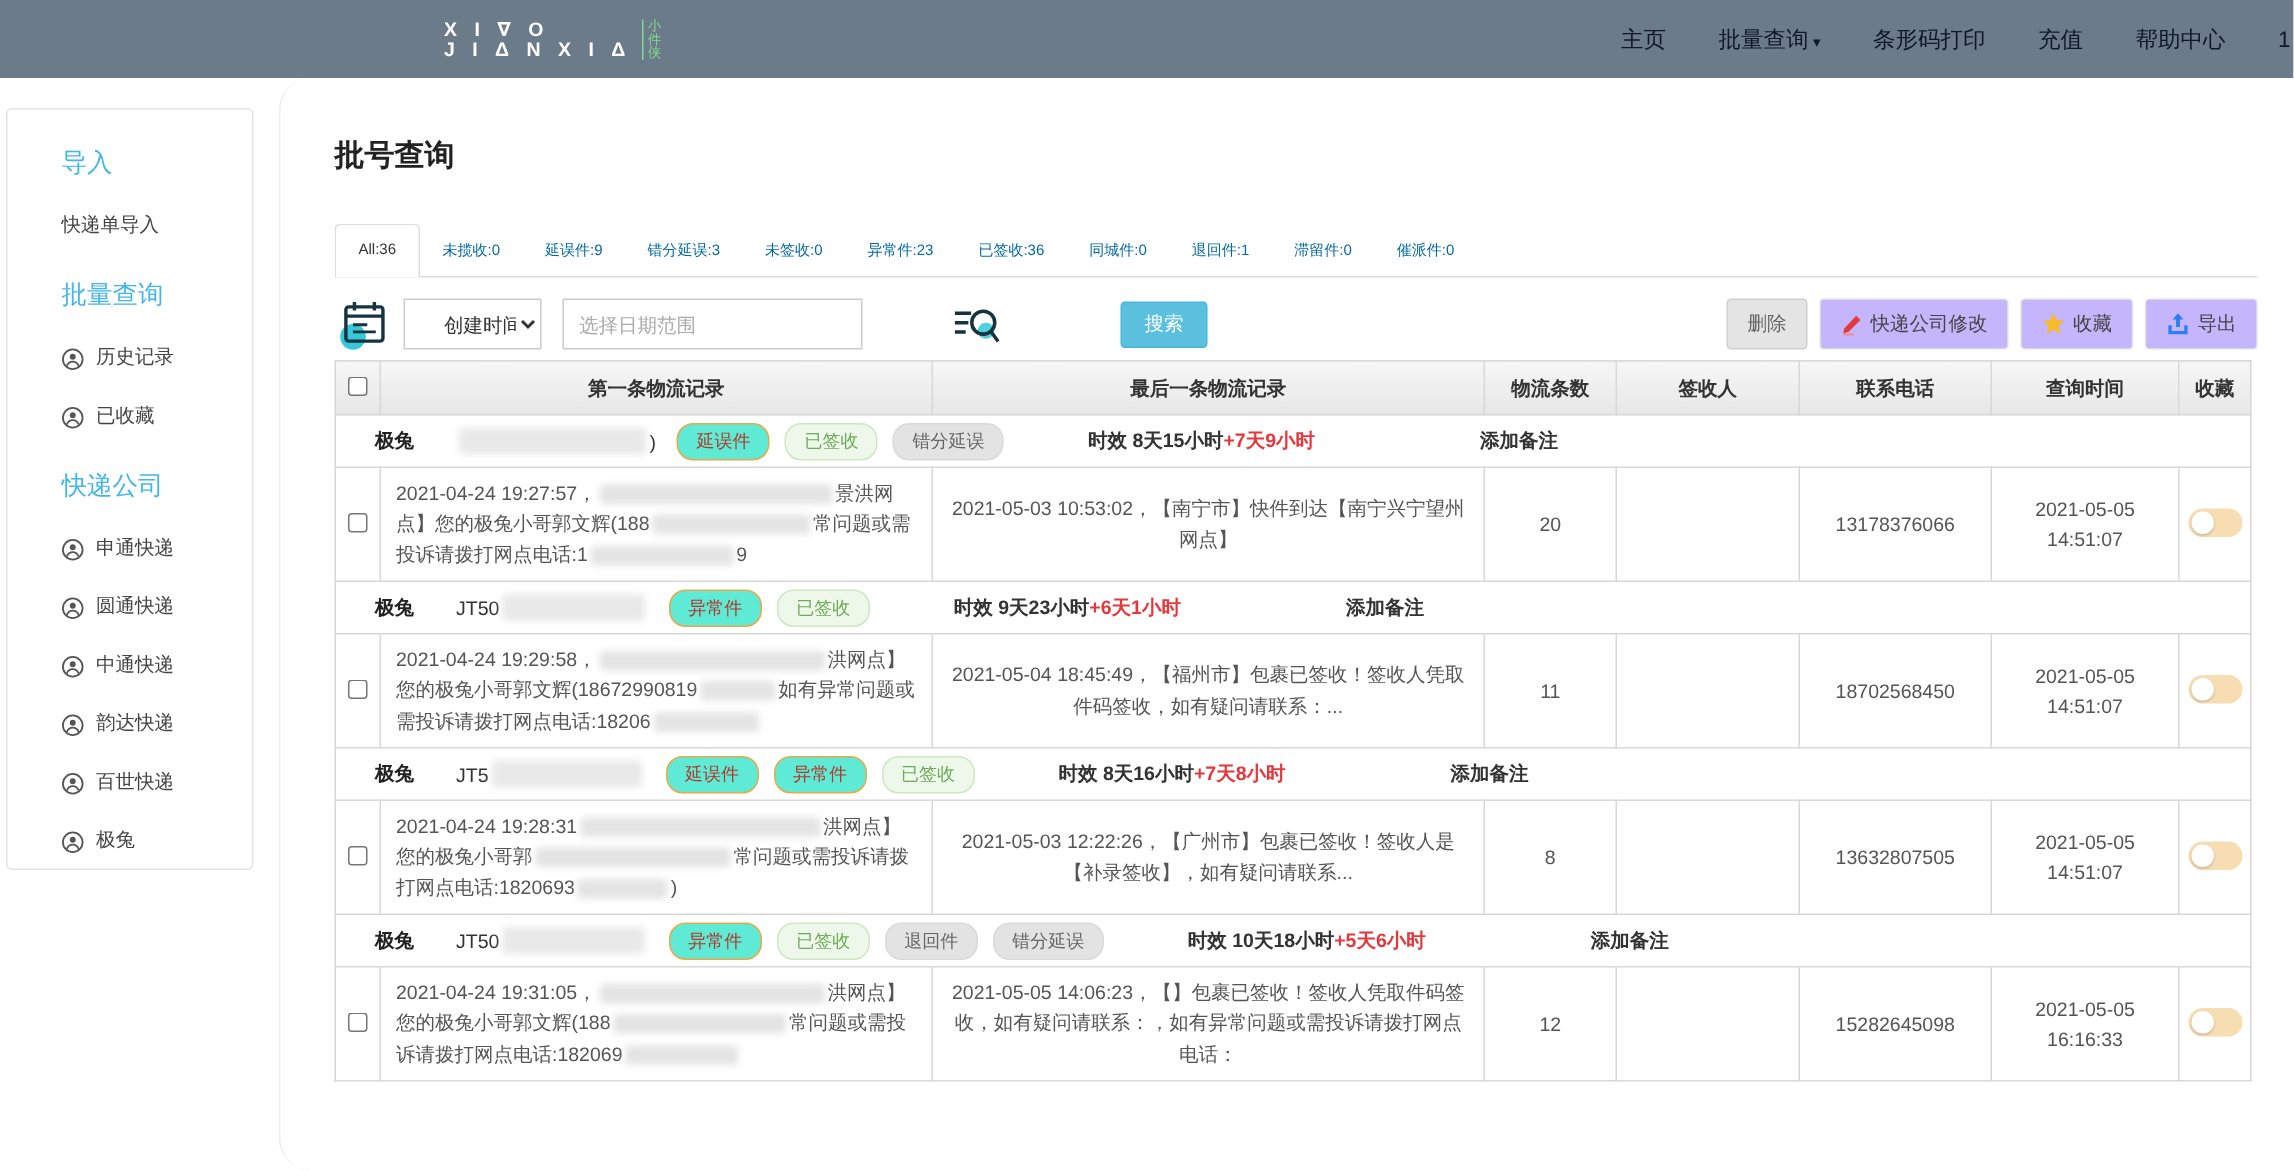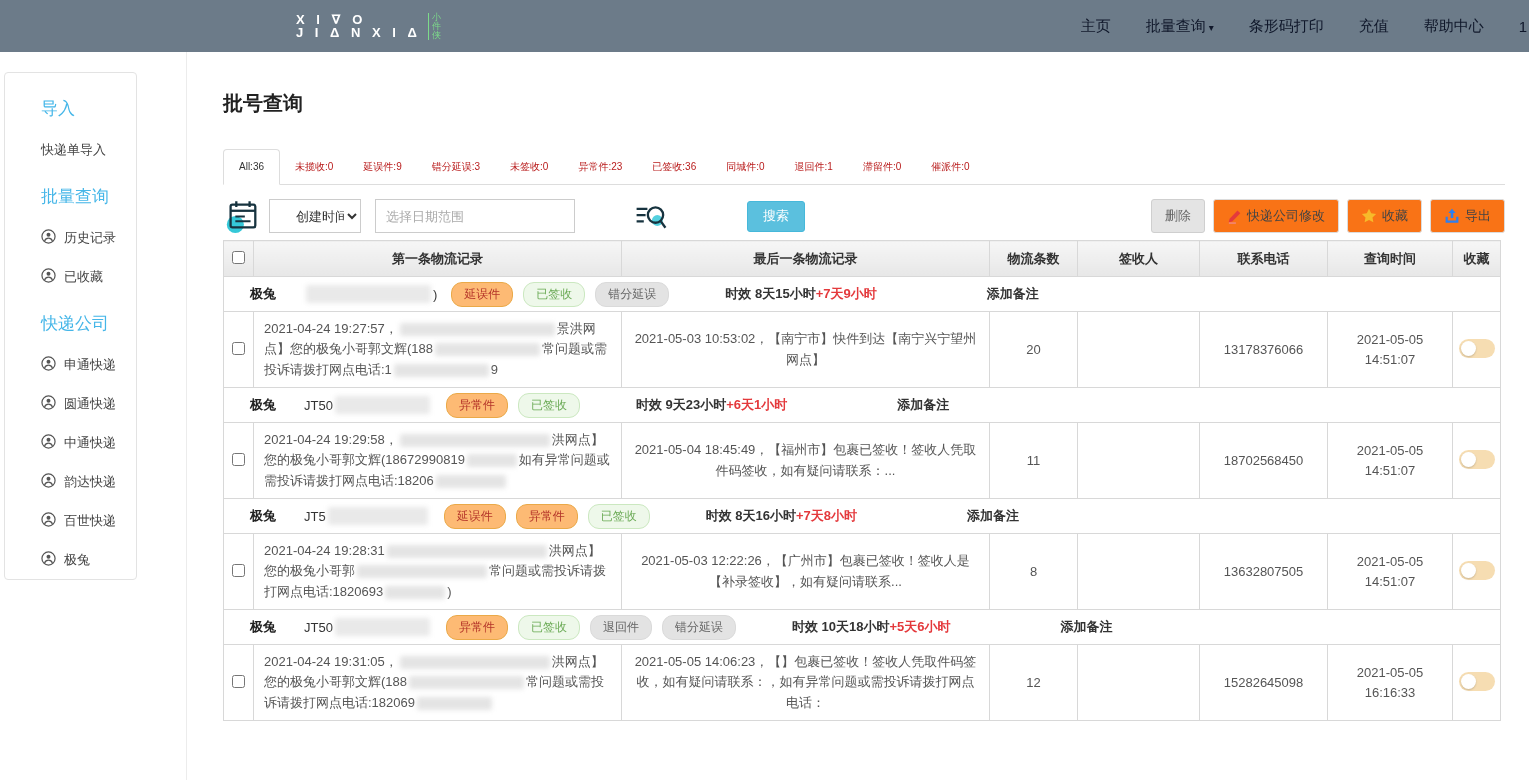--- a/index.html
+++ b/index.html
@@ -9,66 +9,66 @@
   
   .navbar { height:52px; background:#6c7b89; display:flex; align-items:center; position:relative; }
   .logo { margin-left:296px; display:flex; align-items:center; gap:7px; }
   .logo-lines { color:#fff; font-size:13px; letter-spacing:4px; line-height:13px; font-weight:bold; }
   .logo-side { color:#7ddb8a; font-size:9px; line-height:9px; text-align:center; border-left:1px solid #7ddb8a; padding-left:3px; }
   .nav-items { margin-left:auto; display:flex; align-items:center; gap:35px; padding-right:2px; }
   .nav-item { color:#0f172a; font-size:15px; white-space:nowrap; cursor:pointer; }
   .nav-item .caret { font-size:10px; margin-left:3px; }
 
   
-  .sidebar { position:absolute; left:4px; top:72px; width:133px; height:508px;
+  .sidebar { position:absolute; left:4px; top:72px; width:165px; height:508px;
     background:#fff; border:1px solid #e3e3e3; border-radius:4px; }
   .sb-head { margin:26px 0 4px 36px; font-size:17px; color:#45b6e8; }
   .sb-head:first-child { margin-top:24px; }
-  .sb-item { display:flex; align-items:flex-start; gap:8px; margin:21px 0 21px 36px; font-size:13px; color:#444; cursor:pointer; }
+  .sb-item { display:flex; align-items:flex-end; gap:8px; margin:21px 0 21px 36px; font-size:13px; color:#444; cursor:pointer; }
   .sb-ic { display:inline-flex; }
 
   
   .main { position:absolute; left:186px; top:52px; right:0; bottom:0;
-    border-left:1px solid #ececec; padding:38px 24px 0 36px; background:#fff; }
+    border-left:1px solid #ececec; padding:38px 24px 0 36px; background:#fff;border-radius:21px; }
   .page-title { font-size:20px; font-weight:bold; color:#222; }
 
   .tabs { display:flex; margin-top:32px; border-bottom:1px solid #ddd; font-size:10px; }
-  .tab { padding:11px 15px; color:#b91c1c; cursor:pointer; margin-bottom:-1px; white-space:nowrap; }
+  .tab { padding:11px 15px; color:#0369a1; cursor:pointer; margin-bottom:-1px; white-space:nowrap; }
   .tab.active { color:#333; background:#fff; border:1px solid #ddd; border-bottom:1px solid #fff; border-radius:4px 4px 0 0; }
 
   .filterbar { display:flex; align-items:center; margin-top:12px; height:38px; }
   .f-icon { display:inline-flex; margin-right:8px; }
   select.f-select { height:34px; width:92px; border:1px solid #ccc; background:#fff; font-size:13px; color:#333; padding-left:22px; }
   input.f-input { height:34px; border:1px solid #ccc; font-size:13px; padding-left:10px; color:#0f172a; margin-left:14px; }
   input.f-input::placeholder { color:#aaa; }
   .date-input { width:200px; }
   .track-input { width:160px; margin-left:10px !important; }
   .search-icon-wrap { margin-left:58px; }
   .search-btn { margin-left:70px; height:31px; padding:0 15px; background:#5bc0de; border:1px solid #46b8da;
     color:#fff; font-size:13px; border-radius:3px; cursor:pointer; }
   .action-group { margin-left:auto; display:flex; gap:8px; }
-  .abtn { height:34px; padding:0 13px; background:#f97316; border:1px solid #dcdcdc; border-radius:3px;
+  .abtn { height:34px; padding:0 13px; background:#c4b5fd; border:1px solid #dcdcdc; border-radius:3px;
     font-size:13px; color:#444; display:inline-flex; align-items:center; gap:5px; cursor:pointer; }
   .abtn.gray { background:#e4e4e4; border-color:#cfcfcf; color:#666; }
   .aic { display:inline-flex; }
 
   .summary { margin-top:17px; font-size:13px; color:#333; }
 
   
   table.grid { border-collapse:collapse; table-layout:fixed; width:1277px; margin-top:5px; font-size:13px; }
   table.grid th, table.grid td { border:1px solid #d8d8d8; }
   table.grid th { height:36px; background:linear-gradient(#f6f6f6,#e7e7e7); font-weight:bold; color:#333; text-align:center; }
   th.chk, td.chk { text-align:center; }
   tr.grp td { height:35px; border-left:1px solid #d8d8d8; border-right:1px solid #d8d8d8; }
   .grp-flex { display:flex; align-items:center; }
   .courier { font-weight:bold; margin-left:26px; color:#222; }
   .track { margin-left:28px; display:inline-flex; align-items:center; color:#333; }
   .badges { display:inline-flex; gap:10px; margin-left:14px; }
   .pill { padding:3px 12px; border-radius:11px; font-size:12px; white-space:nowrap; }
-  .pill.warn { background:#fdba74; color:#b5362a; border:1px solid #eaa948; }
+  .pill.warn { background:#5eead4; color:#b5362a; border:1px solid #eaa948; }
   .pill.ok { background:#eef8ea; color:#6cab57; border:1px solid #cbe8c0; }
   .pill.def { background:#e3e3e3; color:#666; border:1px solid #dadada; }
   .dur { margin-left:56px; font-weight:bold; color:#333; white-space:nowrap; }
   .dur-extra { color:#e4393c; }
   .note { margin-left:110px; font-weight:bold; color:#333; cursor:pointer; white-space:nowrap; }
   tr.data td { height:76px; color:#555; }
   td.first { padding:6px 10px; line-height:1.55; text-align:left; vertical-align:middle; }
   td.last { padding:6px 12px; line-height:1.55; text-align:center; vertical-align:middle; }
   td.center { text-align:center; vertical-align:middle; }
   .redact { display:inline-block; height:13px; border-radius:2px; background:#e4e4e4; filter:blur(2.5px); vertical-align:middle; margin:0 2px; }

